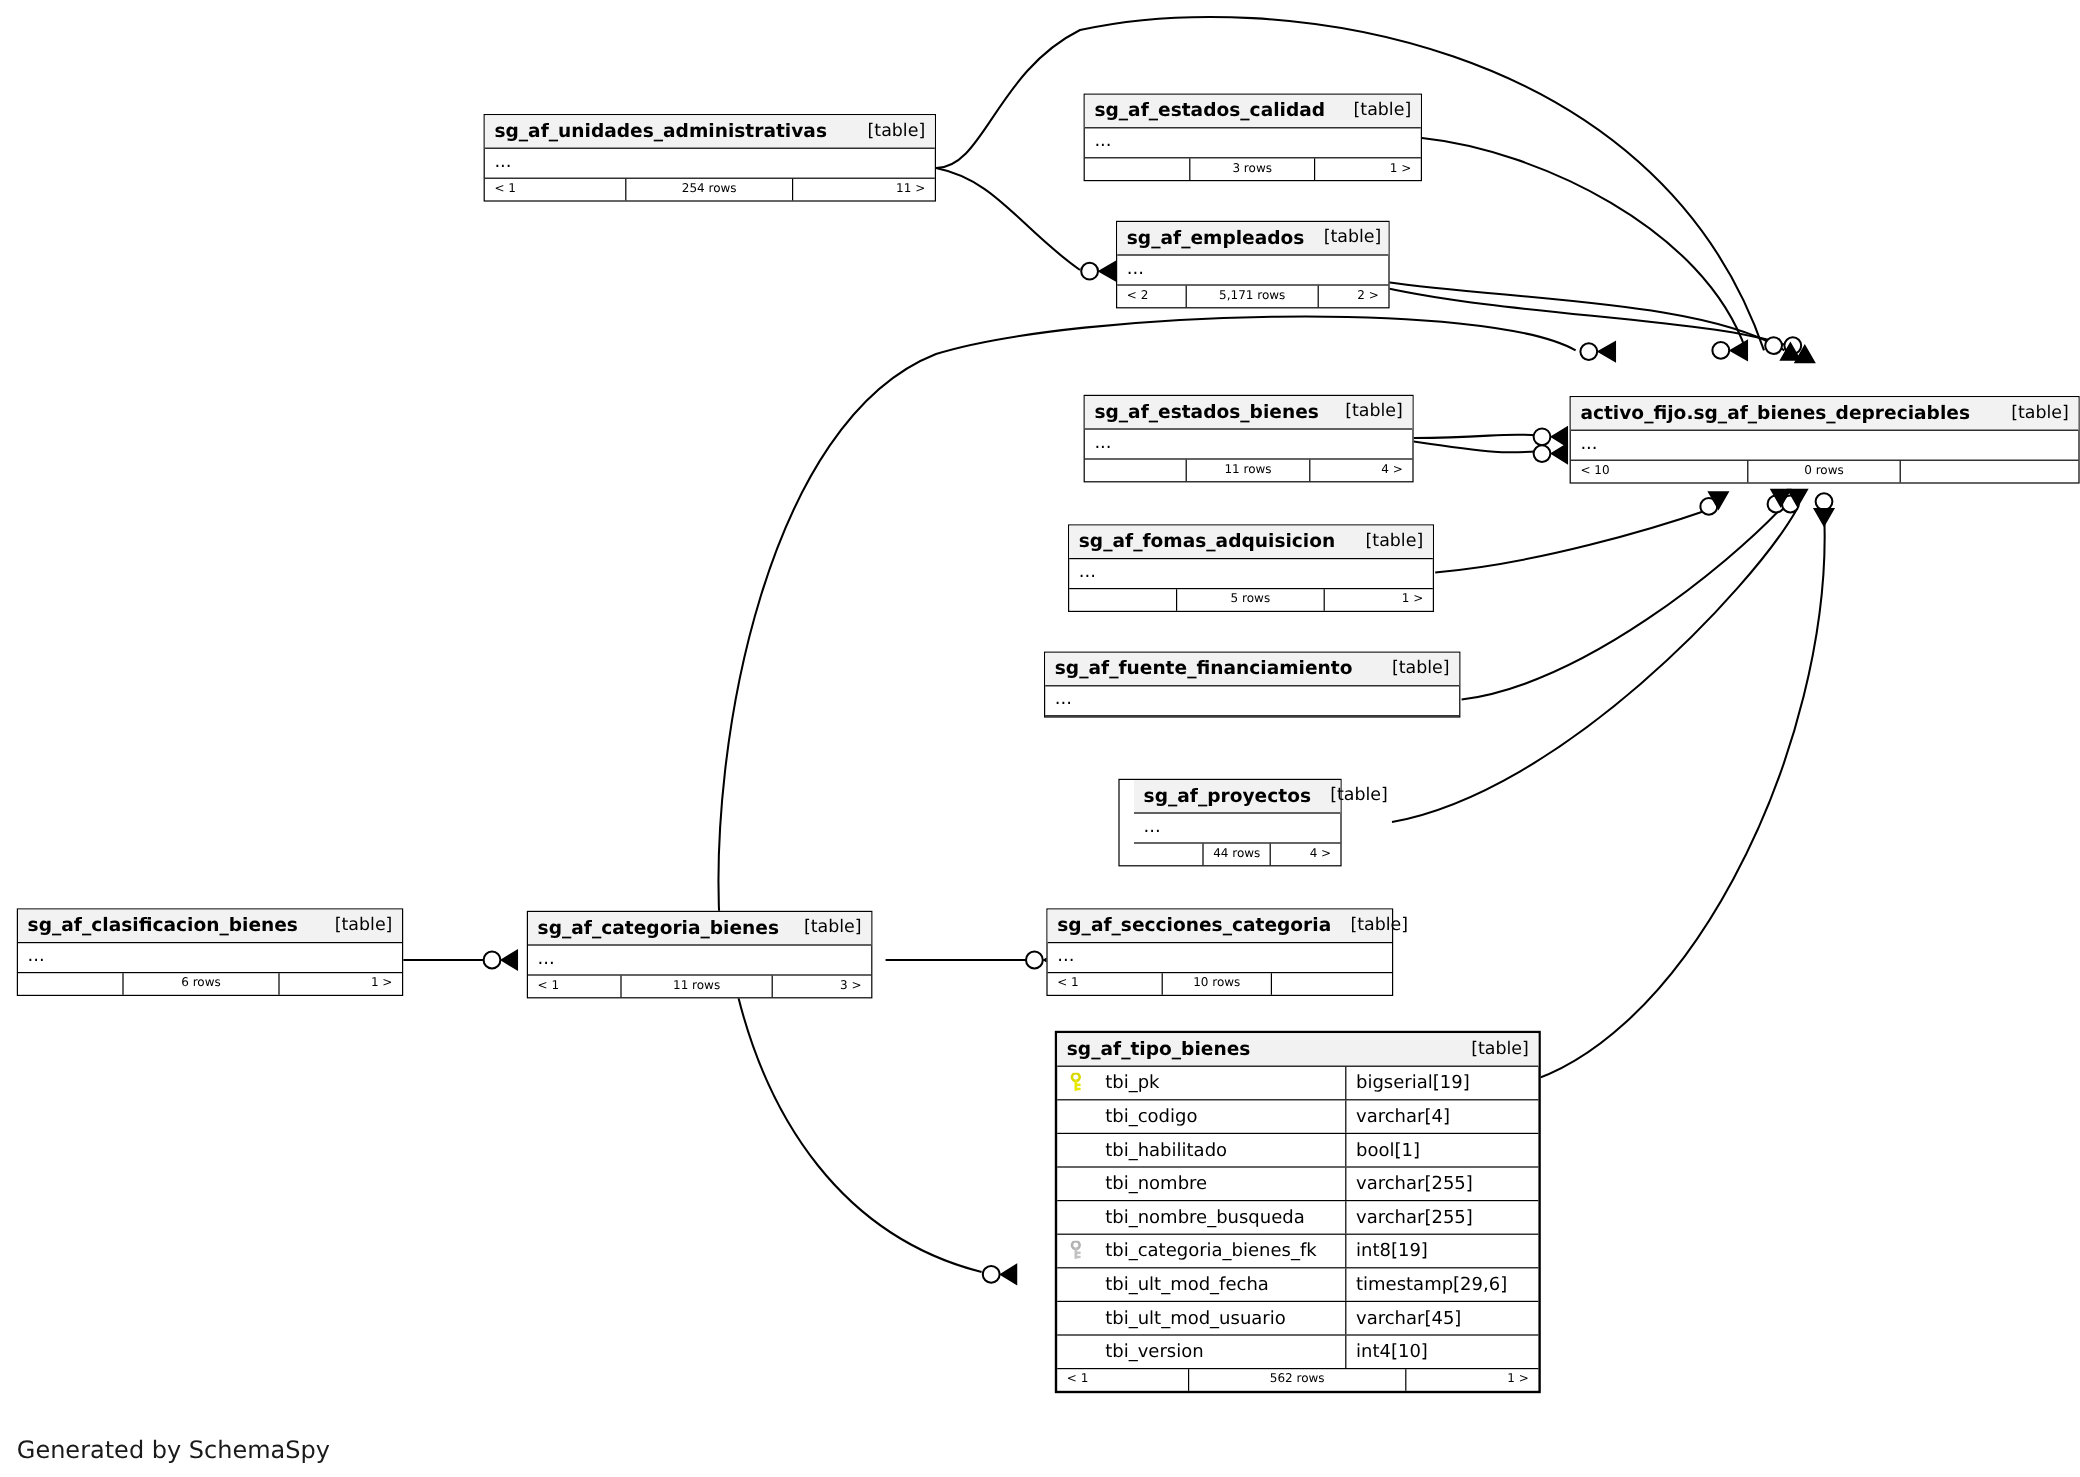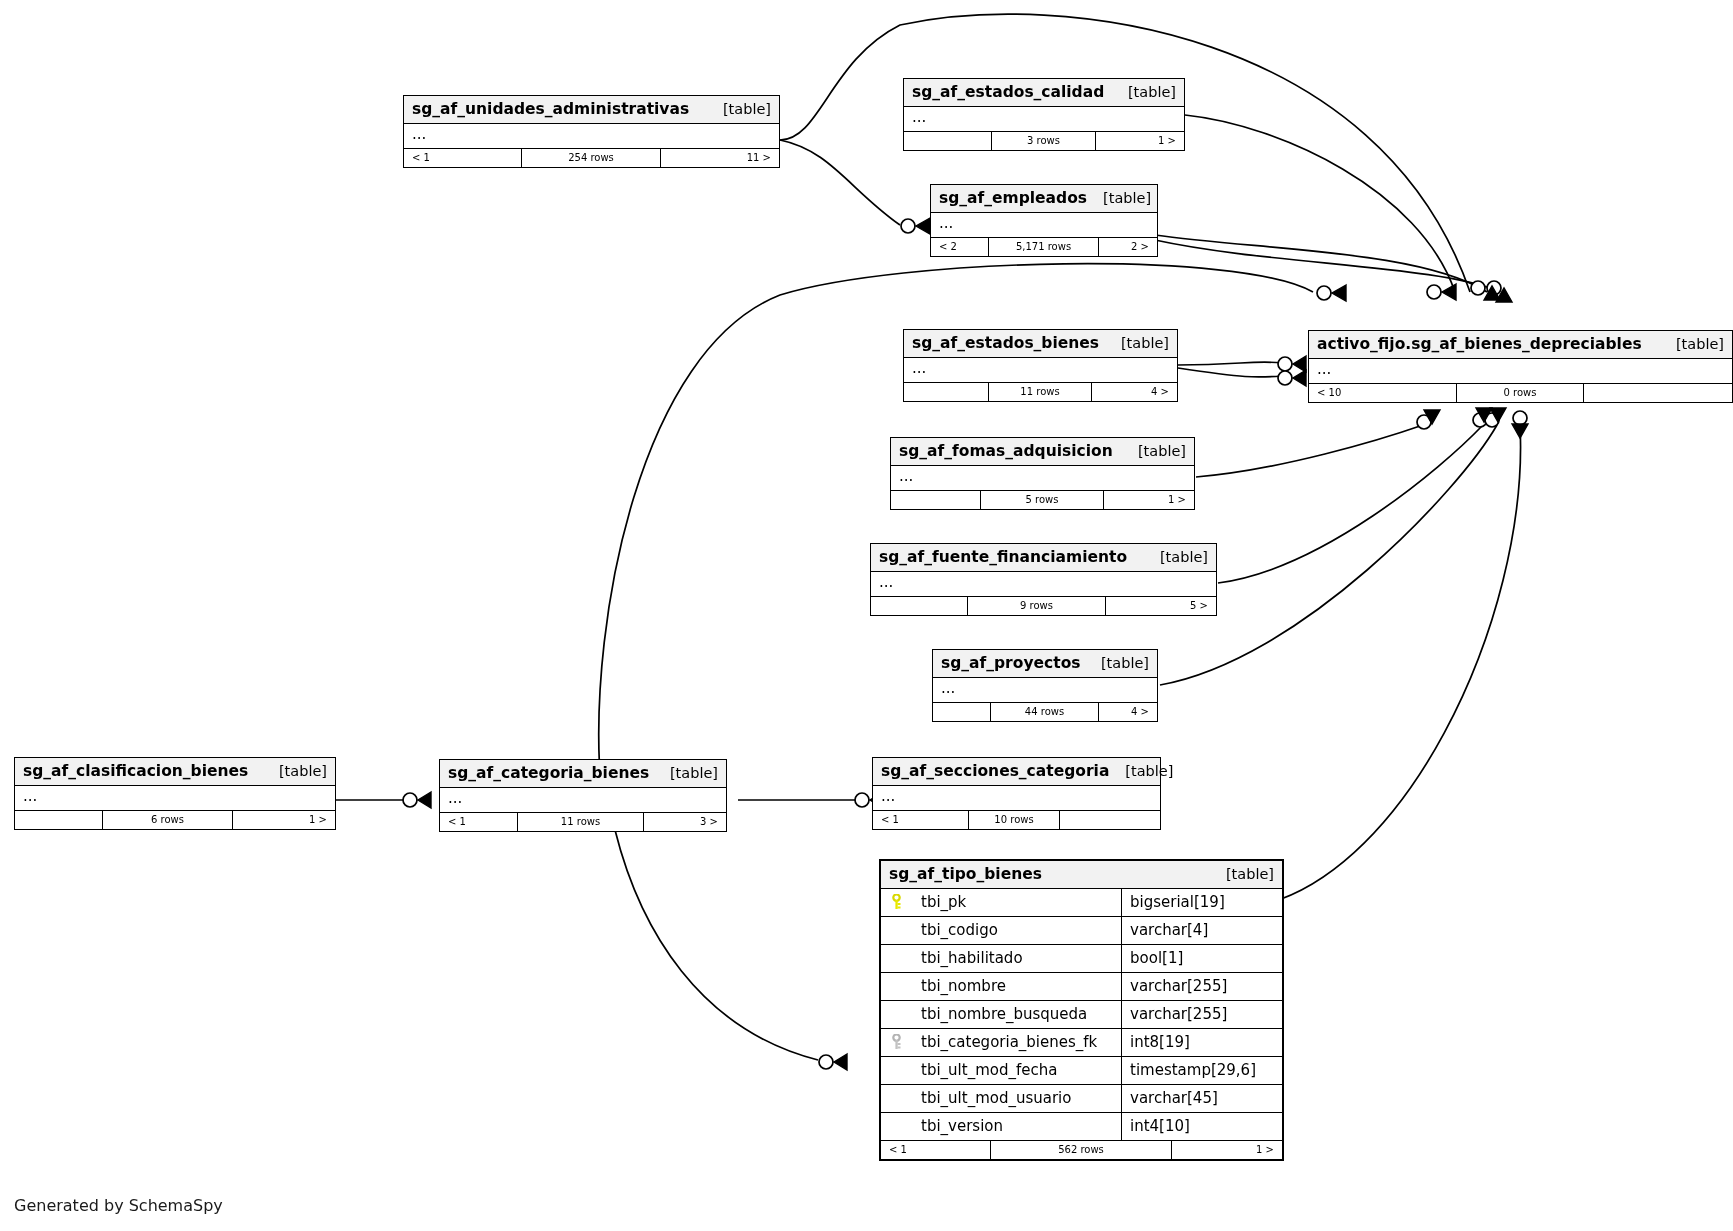--- a/index.html
+++ b/index.html
@@ -25,21 +25,21 @@
   .tbl-foot .c-right{flex:0 0 auto;text-align:right;}
 
   .col-row{display:flex;border-bottom:1px solid #000;font-size:15px;box-sizing:border-box;}
   .col-row:last-of-type{border-bottom:1px solid #000;}
   .col-name{flex:1 1 auto;display:flex;align-items:center;gap:18px;
             padding:4px 8px 5px 8px;border-right:1px solid #000;box-sizing:border-box;}
   .col-type{flex:0 0 auto;padding:4px 4px 5px 8px;box-sizing:border-box;white-space:nowrap;}
   .keyslot{width:14px;display:inline-block;flex:0 0 14px;text-align:center;}
   .keyslot svg{display:block;margin:0 auto;}
 
-  .footer-note{position:absolute;font-size:16px;color:#1a1a1a;}
+  .footer-note{position:absolute;font-size:20px;color:#1a1a1a;}
 </style>
 </head>
 <body>
 
 <div id="canvas">
 
   <svg class="edges" viewBox="0 0 1733 1231" xmlns="http://www.w3.org/2000/svg">
     <defs>
       <style>
         .edge{fill:none;stroke:#000000;stroke-width:1.7;}
@@ -192,28 +192,23 @@
       <span class="cell c-right" style="width:90px;">1 &gt;</span>
     </div>
   </div>
 
   <div class="table-node" style="left:870px;top:543px;width:347px;">
     <div class="tbl-head">
       <span class="tbl-name">sg_af_fuente_financiamiento</span>
       <span class="tbl-tag">[table]</span>
     </div>
     <div class="tbl-ellipsis">...</div>
-    <div class="tbl-foot">
-      <span class="cell c-left" style="width:97px;"></span>
-      <span class="cell c-mid">9 rows</span>
-      <span class="cell c-right" style="width:110px;">5 &gt;</span>
-    </div>
-  </div>
-
-  <div class="table-node" style="left:932px;top:649px;width:226px;">
+  </div>
+
+  <div class="table-node" style="left:932px;top:649px;width:186px;padding-left:12px;">
     <div class="tbl-head">
       <span class="tbl-name">sg_af_proyectos</span>
       <span class="tbl-tag">[table]</span>
     </div>
     <div class="tbl-ellipsis">...</div>
     <div class="tbl-foot">
       <span class="cell c-left" style="width:58px;"></span>
       <span class="cell c-mid">44 rows</span>
       <span class="cell c-right" style="width:58px;">4 &gt;</span>
     </div>

